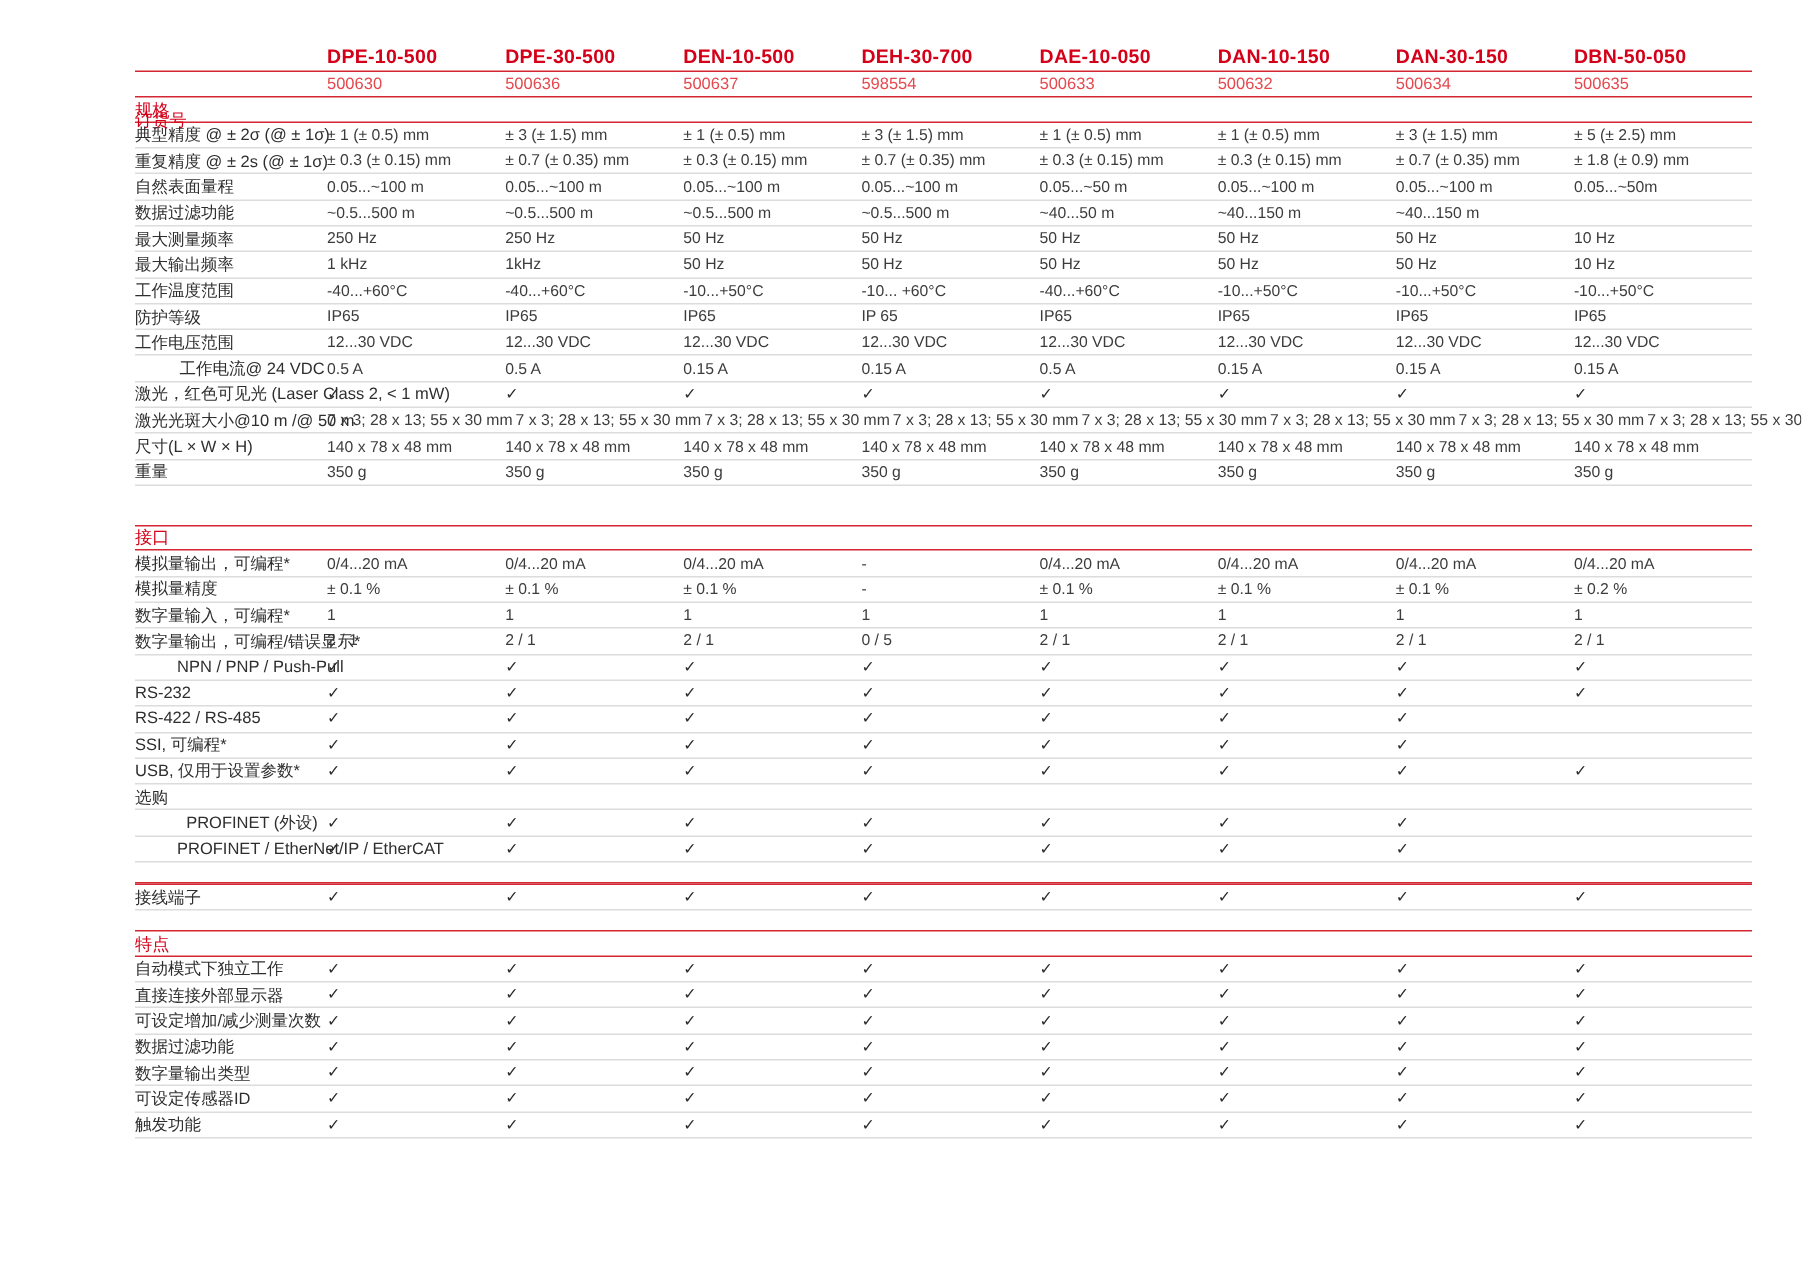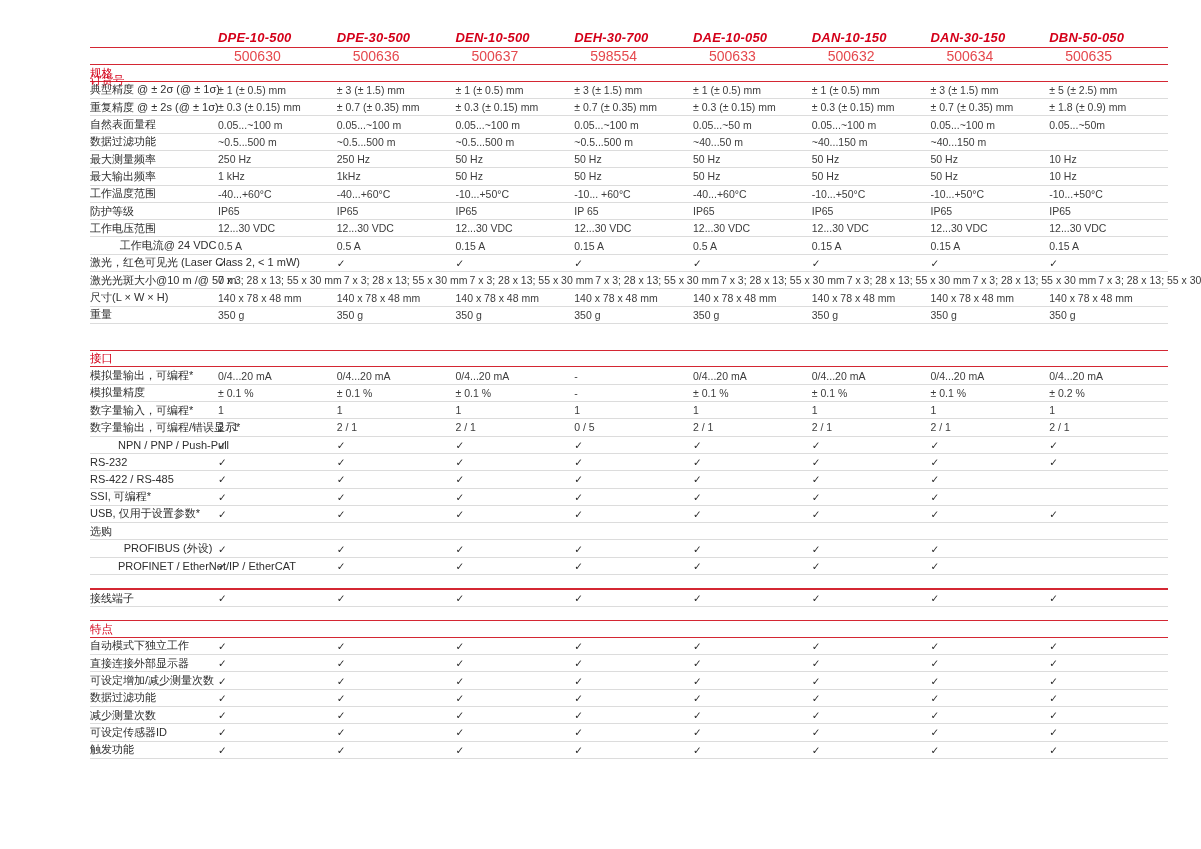--- a/index.html
+++ b/index.html
@@ -4,23 +4,23 @@
 <style>
   html,body{margin:0;padding:0;background:#ffffff;}
   body{width:1201px;height:849px;font-family:"Liberation Sans","DejaVu Sans",sans-serif;-webkit-font-smoothing:antialiased;}
   .sheet{position:relative;width:1201px;height:849px;background:#fff;overflow:hidden;}
   .tablewrap{position:absolute;left:90px;top:27px;width:1078px;}
   .row{display:flex;align-items:center;height:16.3px;}
   .label{width:128px;flex:0 0 128px;font-size:11px;color:#2e2e2e;white-space:nowrap;overflow:visible;}
   .label.indent{padding-left:28px;width:100px;flex-basis:100px;text-align:center;}
   .cell{flex:1 1 0;font-size:10.5px;color:#3c3c3c;white-space:nowrap;overflow:visible;padding-right:2px;}
   .model-row{height:18px;align-items:flex-end;padding-bottom:2px;}
-  .model-name{font-size:13px;font-weight:bold;color:var(--red);letter-spacing:0.2px;font-style:italic;}
+  .model-name{font-size:13px;font-weight:bold;color:var(--red);letter-spacing:0.2px;}
   .sec-label{font-weight:normal;color:var(--red);font-size:11.5px;margin-top:48px;}
-  .order-no{color:var(--red-light);font-size:14px;margin-left:16px;}
+  .order-no{color:var(--red-light);font-size:11px;}
   .hr-red{height:0;border-top:1.5px solid var(--red-line);}
   .hr-red.thin{border-top-width:1px;}
   .data-row{border-bottom:1px solid #dcdcdc;}
   .section-row{height:15.5px;align-items:flex-end;}
   .check{font-size:10.5px;color:#2b2b2b;}
   .secgap{width:100%;}
 </style>
 </head>
 <body>
 
@@ -318,21 +318,21 @@
         <div class="cell"></div>
         <div class="cell"></div>
         <div class="cell"></div>
         <div class="cell"></div>
         <div class="cell"></div>
         <div class="cell"></div>
         <div class="cell"></div>
         <div class="cell"></div>
       </div>
       <div class="row data-row">
-        <div class="label indent">PROFIBUS (外设)</div>
+        <div class="label indent">PROFINET (外设)</div>
         <div class="cell check">✓</div>
         <div class="cell check">✓</div>
         <div class="cell check">✓</div>
         <div class="cell check">✓</div>
         <div class="cell check">✓</div>
         <div class="cell check">✓</div>
         <div class="cell check">✓</div>
         <div class="cell"></div>
       </div>
       <div class="row data-row">
@@ -404,21 +404,21 @@
         <div class="cell check">✓</div>
         <div class="cell check">✓</div>
         <div class="cell check">✓</div>
         <div class="cell check">✓</div>
         <div class="cell check">✓</div>
         <div class="cell check">✓</div>
         <div class="cell check">✓</div>
         <div class="cell check">✓</div>
       </div>
       <div class="row data-row">
-        <div class="label">减少测量次数</div>
+        <div class="label">数字量输出类型</div>
         <div class="cell check">✓</div>
         <div class="cell check">✓</div>
         <div class="cell check">✓</div>
         <div class="cell check">✓</div>
         <div class="cell check">✓</div>
         <div class="cell check">✓</div>
         <div class="cell check">✓</div>
         <div class="cell check">✓</div>
       </div>
       <div class="row data-row">

